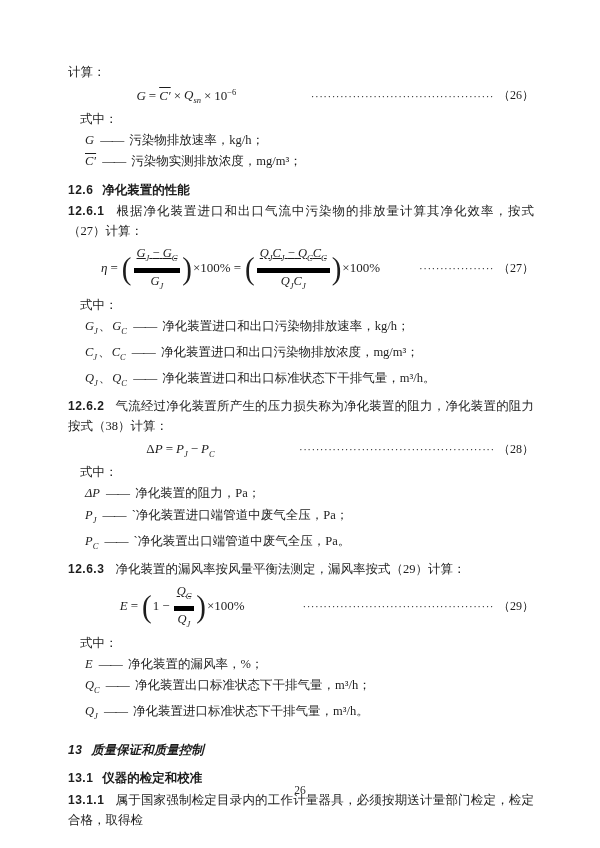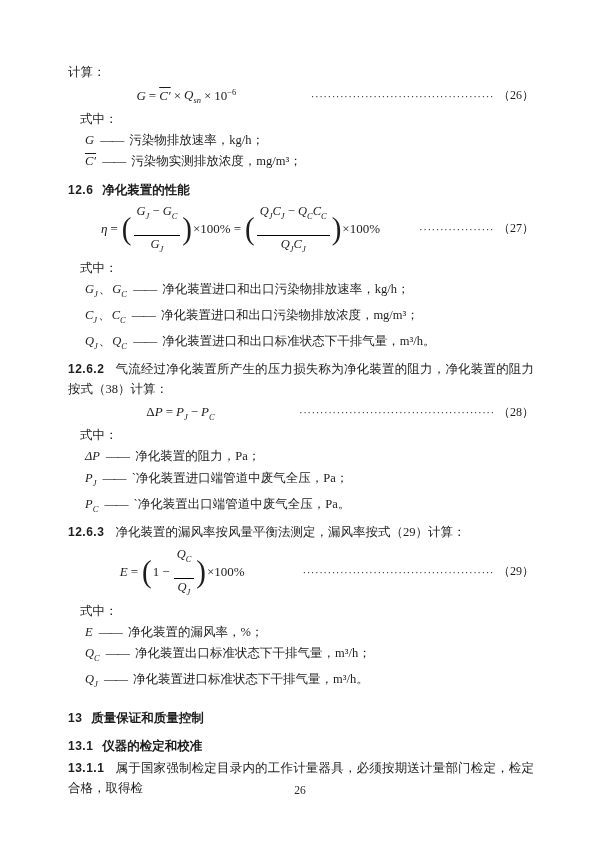--- a/index.html
+++ b/index.html
@@ -32,21 +32,21 @@
   
   .sec {
     font-family:"Liberation Sans","DejaVu Sans",sans-serif;
     font-weight:bold;
     font-size:12.5px;
     line-height:18px;
   }
   .sec .pnum { margin-right:9px; font-size:12px; }
   .sp8  { margin-top:8px; }
   .sp10 { margin-top:10px; }
-  .sp14 { margin-top:14px; }
+  .sp14 { margin-top:14px;font-style:italic; }
   
   .where {
     margin:4px 0 1px 12px;
     line-height:19px;
   }
   .def-line {
     margin-left:17px;
     line-height:21.5px;
     white-space:nowrap;
   }
@@ -80,21 +80,21 @@
   .fcontent .op { margin:0 3px; }
   .vs { white-space:nowrap; }
   .frac {
     display:inline-flex;
     flex-direction:column;
     align-items:center;
     line-height:1.12;
     font-size:12.5px;
     margin:0 1px;
   }
-  .fnum { border-bottom:1px solid #000000; padding:0 3px 14px; white-space:nowrap; }
+  .fnum { border-bottom:5px solid #000000; padding:0 3px 5px; white-space:nowrap;text-decoration:underline; }
   .fden { padding-top:1px; white-space:nowrap; }
   .bigp {
     font-size:29px;
     font-weight:400;
     transform:scaleY(1.08);
     line-height:1;
     margin:0 1px;
     font-family:"Liberation Serif","DejaVu Serif",serif;
   }
   .dots {
@@ -154,20 +154,23 @@
       <span class="dterm"><span class="var ol">C′</span></span>
       <span class="dash">——</span>
       <span>污染物实测排放浓度，mg/m³；</span>
     </div>
   </div>
 
   <div class="sec sp8">
     <span class="pnum">12.6</span><span>净化装置的性能</span>
   </div>
 
+  <div class="para">
+    <span class="pnum">12.6.1</span><span>根据净化装置进口和出口气流中污染物的排放量计算其净化效率，按式（27）计算：</span>
+  </div>
 
   <div class="formula-row">
     <span class="f-center">
       <span class="fcontent">
         <span class="var">η</span>
         <span class="op">=</span>
         <span class="bigp">(</span>
         <span class="frac">
           <span class="fnum"><span class="var">G</span><sub>J</sub>&nbsp;<span>−</span>&nbsp;<span class="var">G</span><sub>C</sub></span>
           <span class="fden"><span class="var">G</span><sub>J</sub></span>

